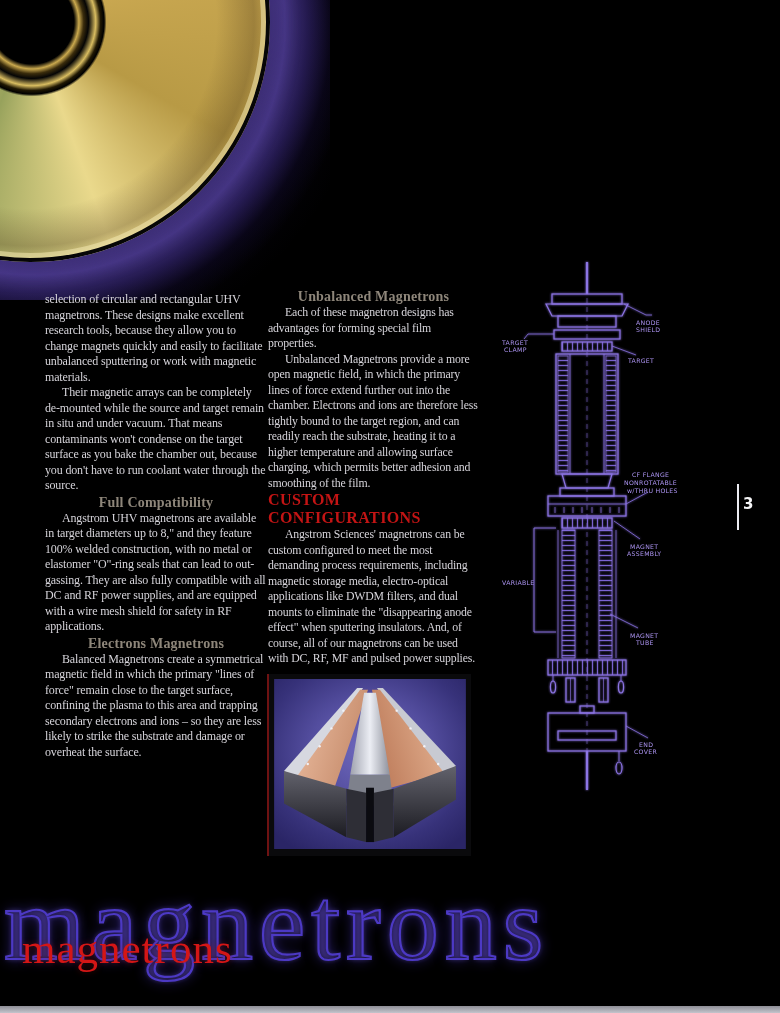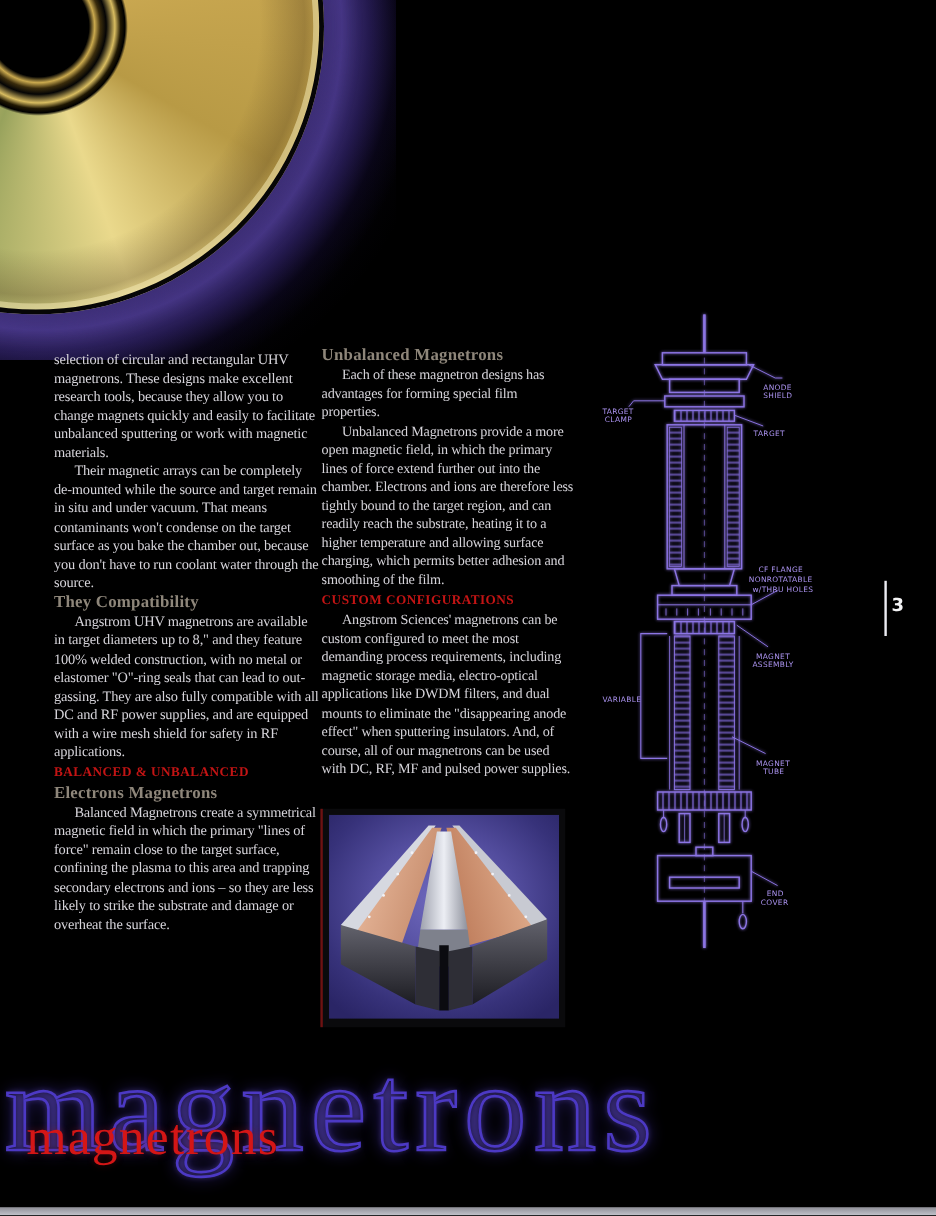--- a/index.html
+++ b/index.html
@@ -24,22 +24,22 @@
   .hub{position:absolute;left:-53px;top:-63px;width:170px;height:170px;border-radius:50%;
      background:radial-gradient(circle, #000 0 35%, #caa94e 39%, #3a2c0c 43%, #050505 47%,
                 #d8bc60 53%, #201803 57%, #000 60%, rgba(0,0,0,0) 62%);}
 
   
   .col{position:absolute;color:#d6d4da;font-size:12px;line-height:15.5px;letter-spacing:-.15px;}
   .col-left{left:45px;top:292px;width:222px;}
   .col-mid{left:268px;top:288px;width:211px;font-size:11.8px;}
   .col p{margin:0;}
   .ind{text-indent:17px;}
-  .subhead{font-weight:bold;color:#8e867a;font-size:14px;line-height:17px;margin:9px 0 4px;letter-spacing:.2px;}
-  .redhead{font-weight:bold;color:#c31414;font-size:11px;line-height:18px;margin:13px 0 4px;letter-spacing:.4px;}
+  .subhead{font-weight:bold;color:#8e867a;font-size:14px;line-height:17px;margin:9px 0 4px;letter-spacing:.2px;text-align:center;}
+  .redhead{font-weight:bold;color:#c31414;font-size:16px;line-height:18px;margin:13px 0 4px;letter-spacing:.4px;}
 
   
   .photo{position:absolute;left:267px;top:674px;width:204px;height:182px;background:#0a0a0c;
          border-left:2px solid #6e1212;box-sizing:border-box;padding:5px 5px;}
 
   
   .diagram{position:absolute;left:500px;top:258px;}
 
   
   .pagenum-bar{position:absolute;left:737px;top:484px;width:2px;height:46px;background:#ececf2;}
@@ -64,23 +64,22 @@
 
   <div class="cd">
     <div class="cd-glow"></div>
     <div class="disc"></div>
     <div class="hub"></div>
   </div>
 
   <div class="col col-left">
     <p>selection of circular and rectangular UHV magnetrons.  These designs make excellent research tools, because they allow you to change magnets quickly and easily to facilitate unbalanced sputtering or work with magnetic materials.</p>
     <p class="ind">Their magnetic arrays can be completely de-mounted while the source and target remain in situ and under vacuum.  That means contaminants won't condense on the target surface as you bake the chamber out, because you don't have to run coolant water through the source.</p>
-    <p class="subhead">They Compatibility</p>
+    <p class="subhead">Full Compatibility</p>
     <p class="ind">Angstrom UHV magnetrons are available in target diameters up to 8," and they feature 100% welded construction, with no metal or elastomer "O"-ring seals that can lead to out-gassing.  They are also fully compatible with all DC and RF power supplies, and are equipped with a wire mesh shield for safety in RF applications.</p>
-    <p class="redhead">BALANCED &amp; UNBALANCED</p>
     <p class="subhead">Electrons Magnetrons</p>
     <p class="ind">Balanced Magnetrons create a symmetrical magnetic field in which the primary "lines of force" remain close to the target surface, confining the plasma to this area and trapping secondary electrons and ions – so they are less likely to strike the substrate and damage or overheat the surface.</p>
   </div>
 
   <div class="col col-mid">
     <p class="subhead" style="margin-top:0">Unbalanced Magnetrons</p>
     <p class="ind">Each of these magnetron designs has advantages for forming special film properties.</p>
     <p class="ind">Unbalanced Magnetrons provide a more open magnetic field, in which the primary lines of force extend further out into the chamber.  Electrons and ions are therefore less tightly bound to the target region, and can readily reach the substrate, heating it to a higher temperature and allowing surface charging, which permits better adhesion and smoothing of the film.</p>
     <p class="redhead">CUSTOM CONFIGURATIONS</p>
     <p class="ind">Angstrom Sciences' magnetrons can be custom configured to meet the most demanding process requirements, including magnetic storage media, electro-optical applications like DWDM filters, and dual mounts to eliminate the "disappearing anode effect" when sputtering insulators. And, of course, all of our magnetrons can be used with DC, RF, MF and pulsed power supplies.</p>

